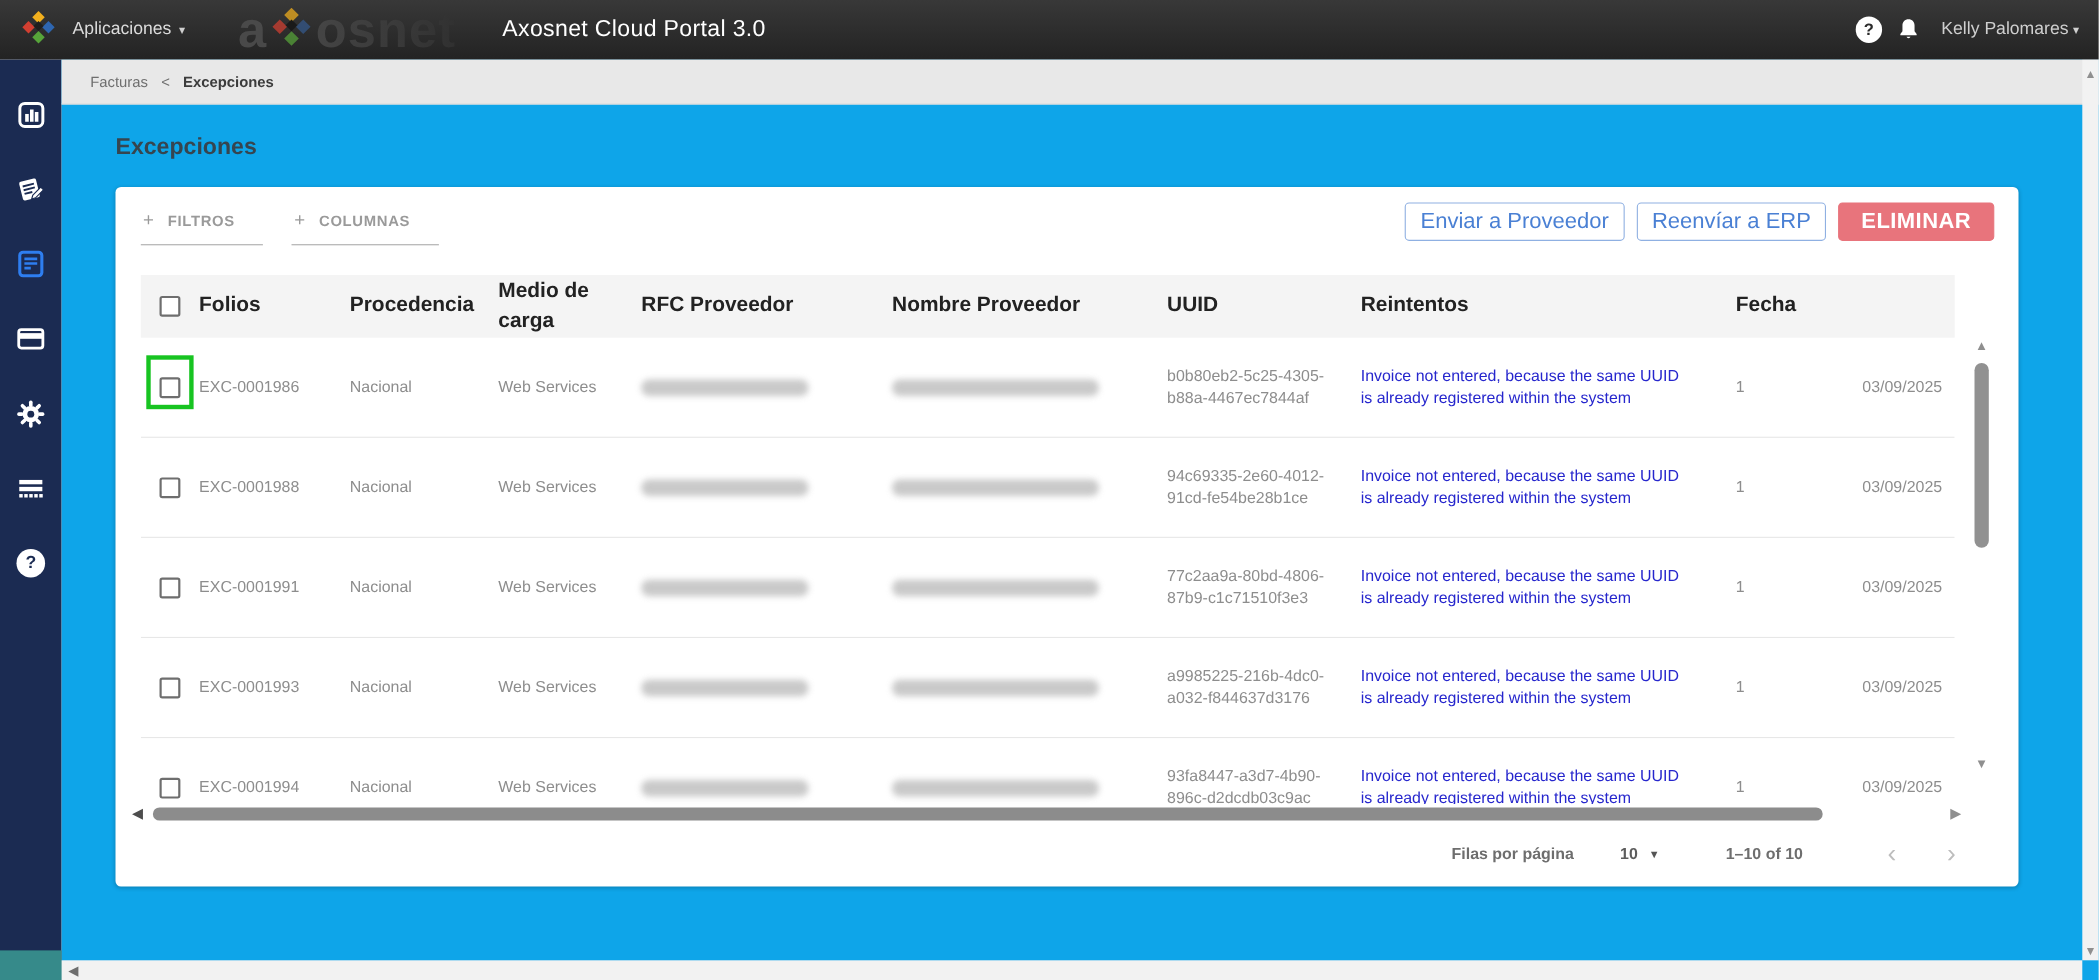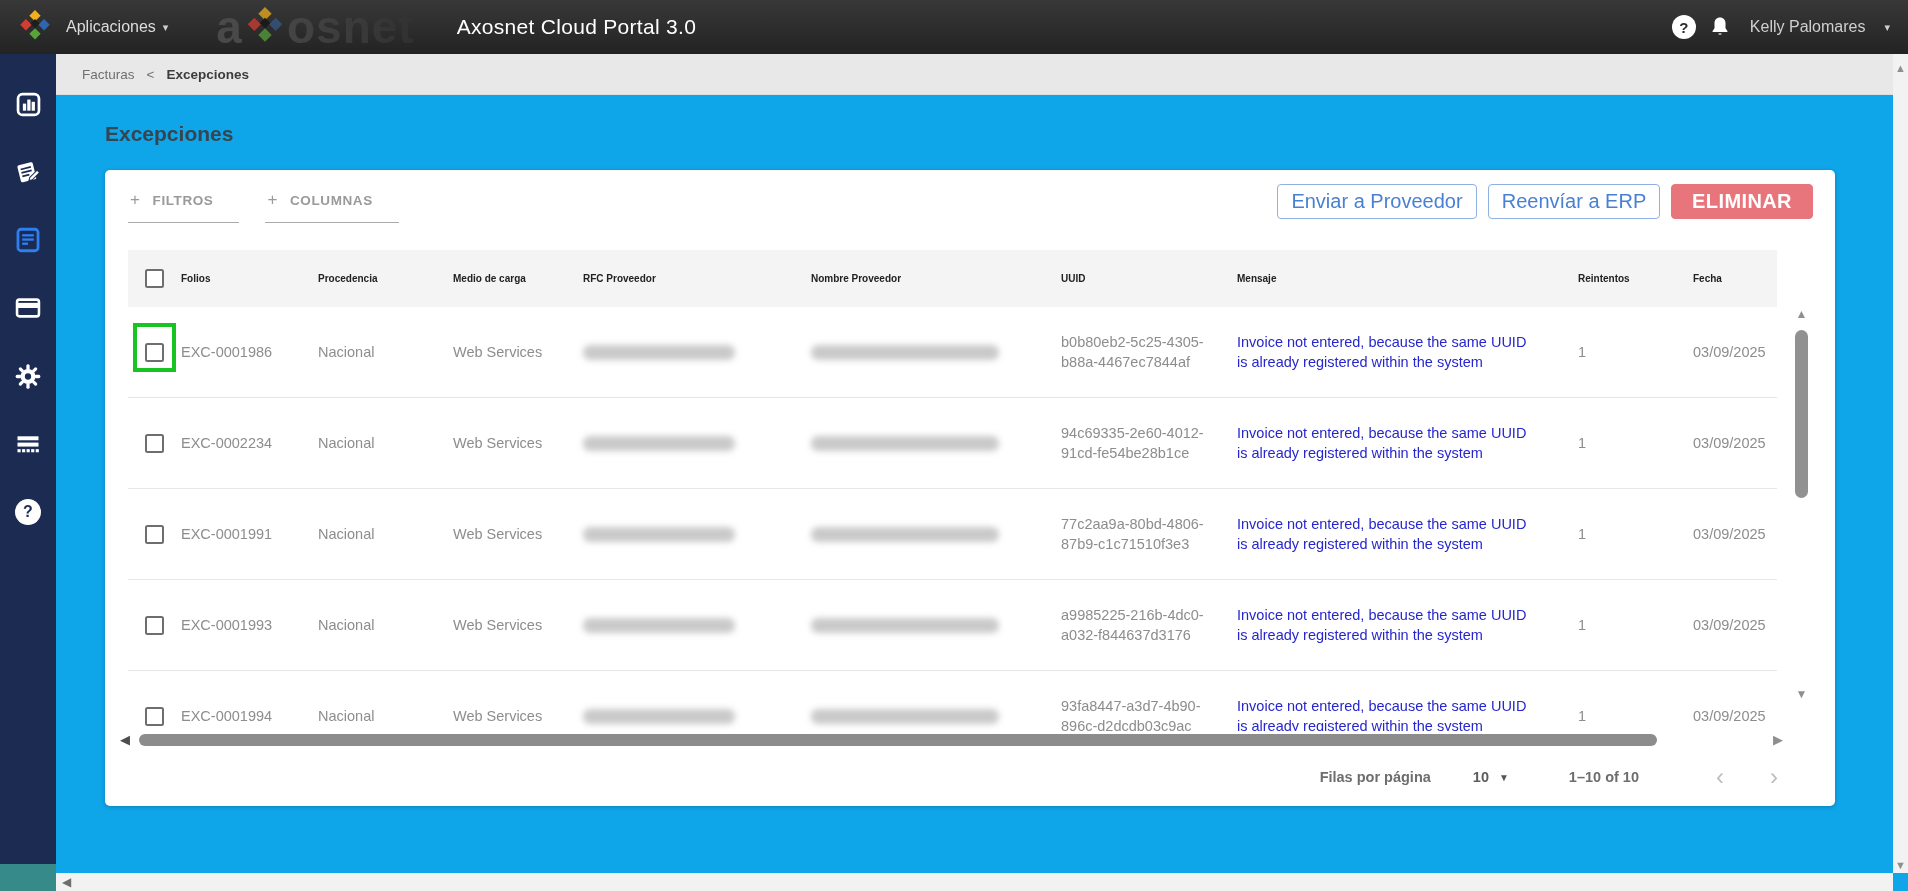--- a/index.html
+++ b/index.html
@@ -12,21 +12,21 @@
   .app-menu { display:flex; align-items:center; gap:7px; font-size:16px; color:#dcdcdc; cursor:pointer; }
   .caret { font-size:11px; color:#cfcfcf; }
   .watermark { display:flex; align-items:center; margin-left:48px; font-size:46px; font-weight:bold; letter-spacing:1px; opacity:.85; }
   .watermark .wm-a { color:#4f4f4f; }
   .watermark .wm-rest { color:#424242; background:linear-gradient(90deg,#4a4a4a,#323232); -webkit-background-clip:text; background-clip:text; -webkit-text-fill-color:transparent; }
   .wm-logo { width:40px; height:40px; margin:0 2px; opacity:.9; }
   .portal-title { margin-left:42px; font-size:21px; color:#ffffff; letter-spacing:.3px; }
   .topbar-right { margin-left:auto; display:flex; align-items:center; gap:12px; }
   .help-circle { width:24px; height:24px; border-radius:50%; background:#ffffff; color:#2b2b2b; font-weight:bold; font-size:15px; display:flex; align-items:center; justify-content:center; cursor:pointer; }
   .bell-svg { width:24px; height:24px; cursor:pointer; }
-  .user-chip { display:flex; align-items:center; gap:19px; font-size:16px; color:#cfcfcf; cursor:pointer; margin-left:6px; }
+  .user-chip { display:flex; align-items:center; gap:4px; font-size:16px; color:#cfcfcf; cursor:pointer; margin-left:6px; }
 
   
   .below { display:flex; height:837px; }
   .sidebar { position:relative; width:56px; background:#1b2b52; flex:0 0 56px; display:flex; flex-direction:column; align-items:center; padding-top:36px; gap:40px; }
   .side-item { width:28px; height:28px; display:flex; align-items:center; justify-content:center; cursor:pointer; }
   .q-circle { width:26px; height:26px; border-radius:50%; background:#ffffff; color:#1b2b52; font-weight:bold; font-size:16px; display:flex; align-items:center; justify-content:center; }
 
   .main { position:relative; flex:1; background:#0ea5e9; }
   .breadcrumb-bar { height:41px; background:#e8e8e8; display:flex; align-items:center; gap:12px; padding-left:26px; font-size:13.5px; border-bottom:1px solid #dddddd; }
   .bc-parent { color:#6f6f6f; cursor:pointer; }
@@ -43,21 +43,21 @@
   .tab-toggle { display:flex; align-items:center; gap:12px; color:#9a9a9a; font-size:13.5px; font-weight:bold; letter-spacing:.6px; padding:0 26px 12px 2px; border-bottom:1px solid #ababab; cursor:pointer; }
   .tab-plus { font-size:17px; font-weight:normal; color:#9a9a9a; }
   .action-buttons { display:flex; gap:11px; }
   .btn { height:35px; border-radius:4px; font-size:20px; display:flex; align-items:center; justify-content:center; cursor:pointer; font-family:"Liberation Sans",sans-serif; }
   .btn-outline { background:#ffffff; border:1px solid #8fb0e2; color:#4a80d4; width:200px; }
   .btn-outline.mid { width:172px; }
   .btn-delete { background:#e8747c; border:1px solid #e8747c; color:#ffffff; width:142px; font-weight:bold; letter-spacing:.4px; }
 
   
   .grid { display:grid; grid-template-columns:53px 137px 135px 130px 228px 250px 176px 341px 115px 84px; }
-  .thead { margin:14px 0 0 23px; width:1649px; background:#f4f4f4; height:57px; align-items:center; font-size:10px; font-weight:bold; color:#222222; }
+  .thead { margin:14px 0 0 23px; width:1649px; background:#f4f4f4; height:57px; align-items:center; font-size:19px; font-weight:bold; color:#222222; }
   .tbody { margin-left:23px; width:1649px; height:424px; overflow:hidden; }
   .trow { position:relative; height:91px; align-items:center; border-bottom:1px solid #e7e7e7; font-size:14.5px; color:#8d8d8d; }
   .cell { padding-right:12px; line-height:1.4; }
   .cell.cb { display:flex; justify-content:center; padding-right:0; }
   .checkbox { width:19px; height:19px; border:2px solid #6e6e6e; border-radius:2.5px; background:#ffffff; cursor:pointer; }
   .uuid-cell { padding-right:18px; word-break:break-word; }
   .msg-cell { color:#2626cd; padding-right:46px; }
   .fecha-cell { white-space:nowrap; overflow:hidden; padding-right:0; }
   .highlight-box { position:absolute; left:5px; top:16px; width:43px; height:49px; border:4px solid #17c421; }
 
@@ -239,21 +239,20 @@
         <div class="thead grid">
           <div class="cell cb">
               <span class="checkbox"></span>
             </div>
           <div class="cell">Folios</div>
           <div class="cell">Procedencia</div>
           <div class="cell">Medio de carga</div>
           <div class="cell">RFC Proveedor</div>
           <div class="cell">Nombre Proveedor</div>
           <div class="cell">UUID</div>
-          <div class="cell">Mensaje</div>
           <div class="cell">Reintentos</div>
           <div class="cell">Fecha</div>
         </div>
 
         <div class="tbody">
 
           <div class="trow grid">
             <div class="cell cb">
               <div class="highlight-box"></div>
               <span class="checkbox"></span>
@@ -270,21 +269,21 @@
             <div class="cell uuid-cell">b0b80eb2-5c25-4305-b88a-4467ec7844af</div>
             <div class="cell msg-cell">Invoice not entered, because the same UUID is already registered within the system</div>
             <div class="cell">1</div>
             <div class="cell fecha-cell">03/09/2025</div>
           </div>
 
           <div class="trow grid">
             <div class="cell cb">
                 <span class="checkbox"></span>
               </div>
-            <div class="cell">EXC-0002234</div>
+            <div class="cell">EXC-0001988</div>
             <div class="cell">Nacional</div>
             <div class="cell">Web Services</div>
             <div class="cell">
                 <div class="redact rfc"></div>
               </div>
             <div class="cell">
                 <div class="redact nombre"></div>
               </div>
             <div class="cell uuid-cell">94c69335-2e60-4012-91cd-fe54be28b1ce</div>
             <div class="cell msg-cell">Invoice not entered, because the same UUID is already registered within the system</div>

